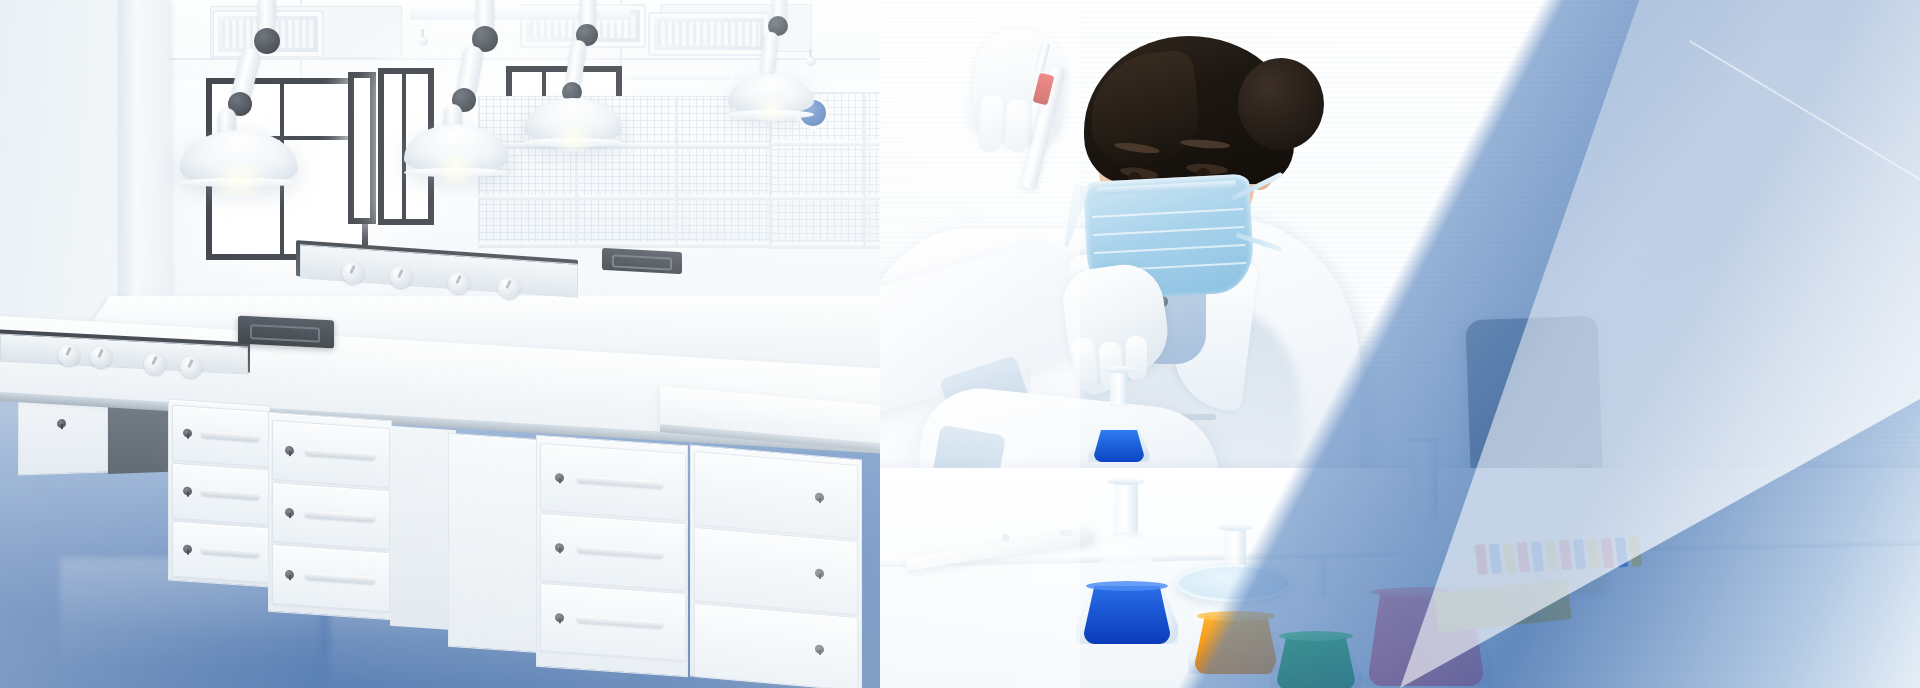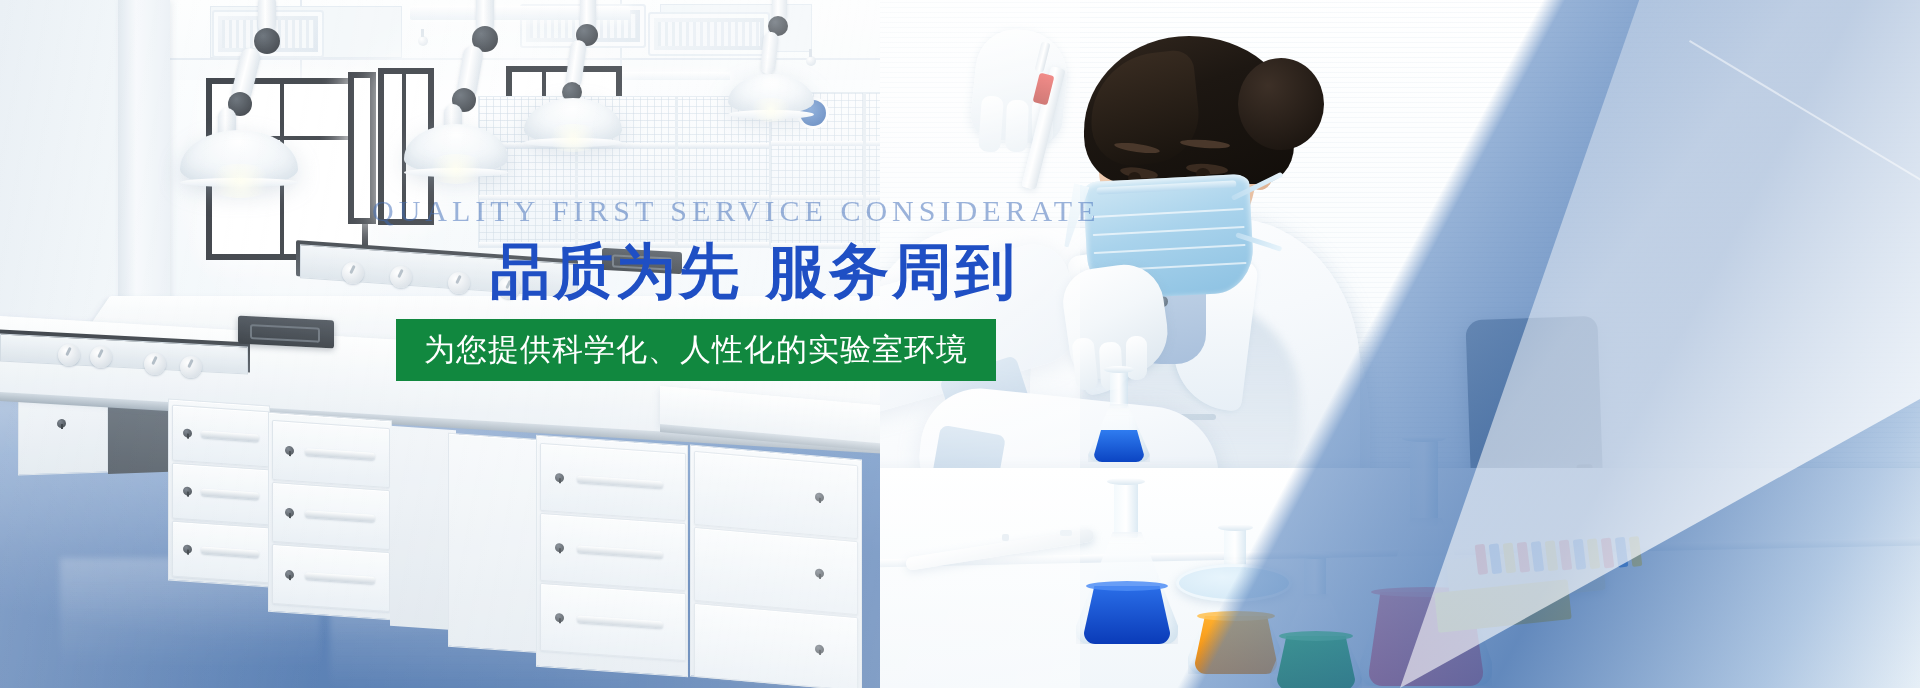--- a/index.html
+++ b/index.html
@@ -656,21 +656,14 @@
       <div class="tip-strip" style="left:140px;top:10px;height:30px;background:#2f7ce0;"></div>
       <div class="tip-strip" style="left:154px;top:11px;height:30px;background:#ffd93b;"></div>
     </div>
   </div>
 
   <div class="blue-panel"></div>
   <div class="blue-panel-2"></div>
   <div class="panel-line" style="left:1690px;top:40px;width:320px;height:2px;transform:rotate(31deg);"></div>
   <div class="left-veil"></div>
 
-  <div class="textblock">
-    <div class="eng-line">QUALITY  FIRST  SERVICE  CONSIDERATE</div>
-    <div class="cn-head">品质为先 服务周到</div>
-    <div class="green-bar">
-      <span>为您提供科学化、人性化的实验室环境</span>
-    </div>
-  </div>
 
 </div>
 
 </body></html>

